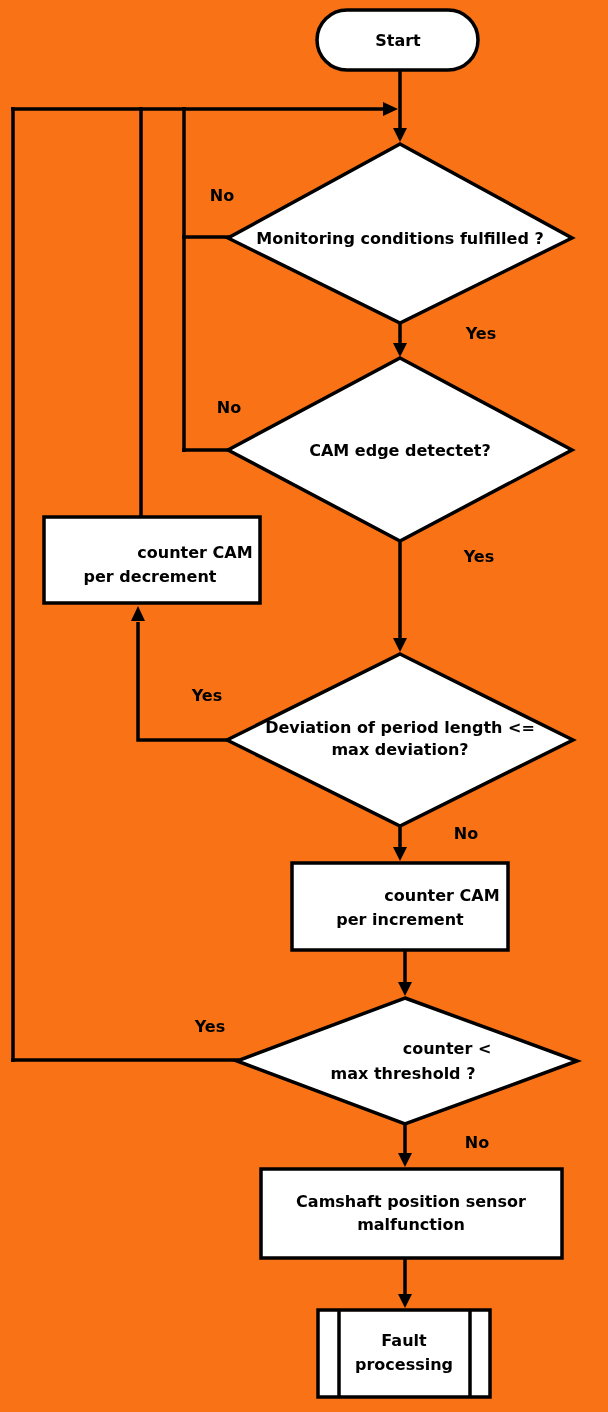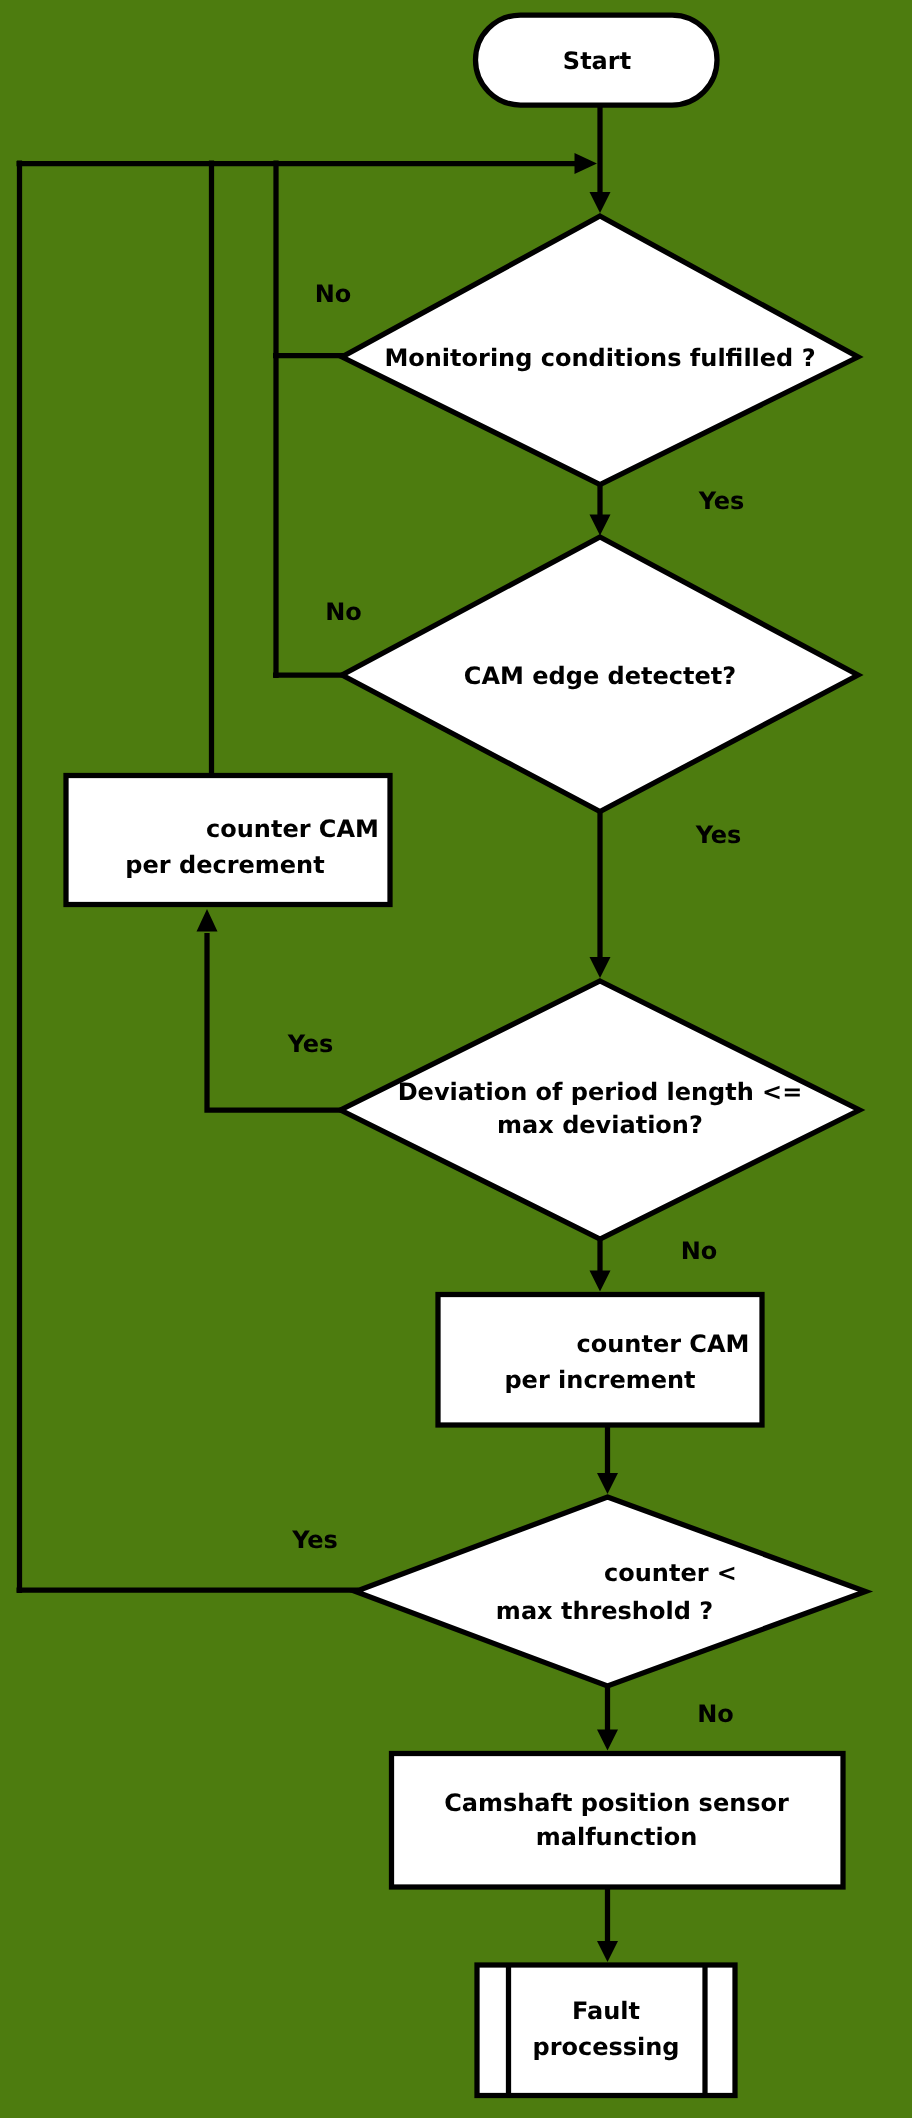--- a/index.html
+++ b/index.html
@@ -7,21 +7,21 @@
     padding: 0;
     background: #ffffff;
     width: 608px;
     height: 1412px;
     overflow: hidden;
   }
   #stage {
     position: relative;
     width: 608px;
     height: 1412px;
-    background: #4d7c0f;
+    background: #f97316;
   }
   svg text {
     font-family: "DejaVu Sans", "Liberation Sans", sans-serif;
     font-weight: bold;
     font-size: 16px;
     fill: #000000;
     white-space: pre;
   }
   .shape {
     fill: #ffffff;

